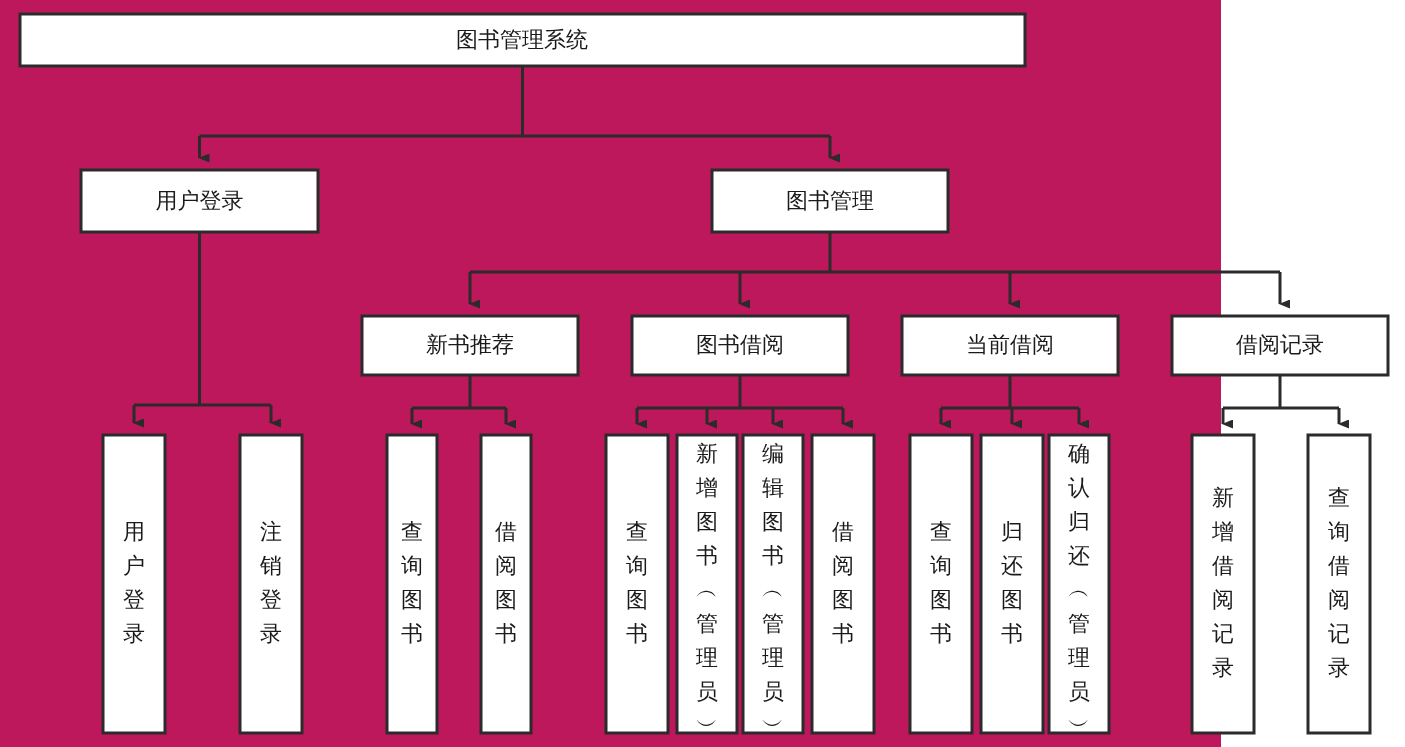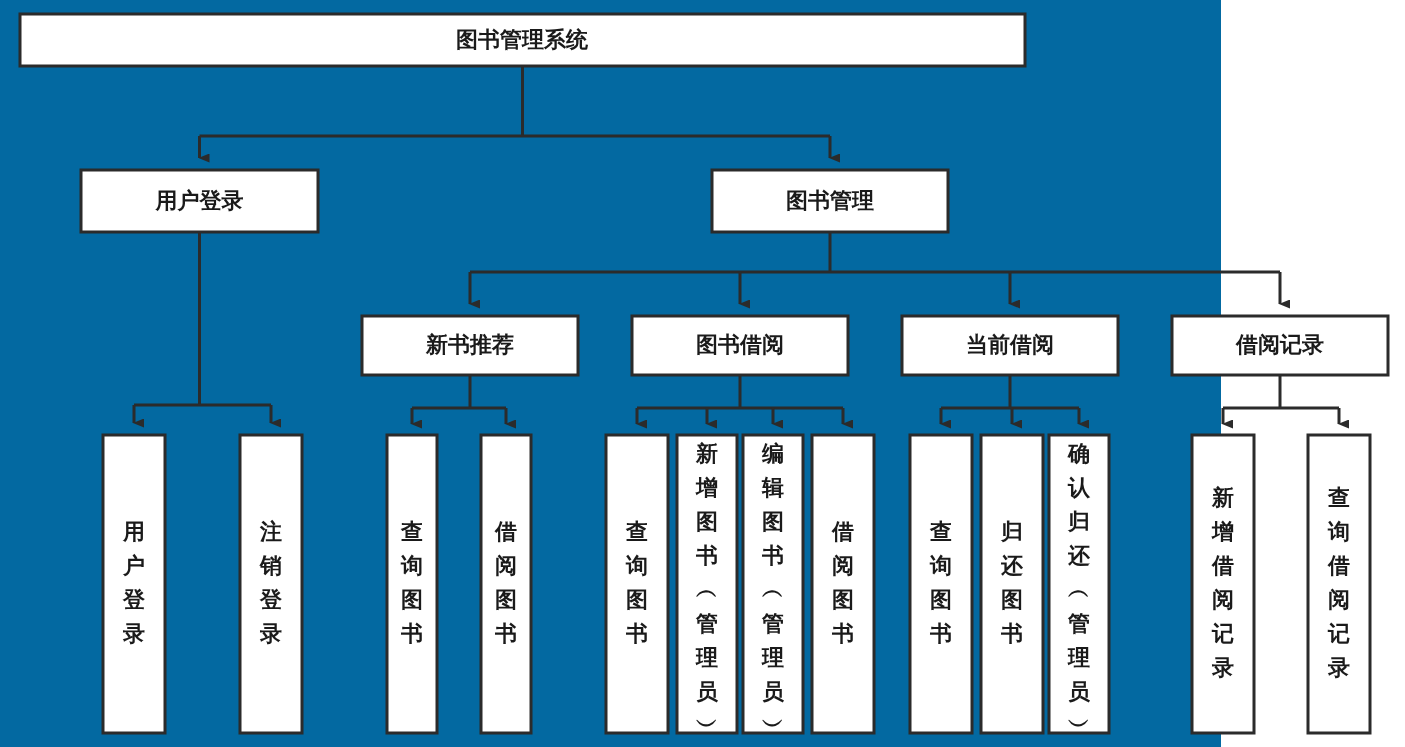--- a/index.html
+++ b/index.html
@@ -1,20 +1,20 @@
 <!DOCTYPE html>
 <html><head>
 <meta charset="utf-8">
 <style>
   html,body{margin:0;padding:0;background:#ffffff;}
   body{
     font-family:"Liberation Sans","DejaVu Sans",sans-serif;
     width:1405px;height:747px;overflow:hidden;
   }
-  #diagram-root{position:relative;width:1221px;height:747px;background:#0369a1;font-weight:bold;}
+  #diagram-root{position:relative;width:1221px;height:747px;background:#be185d;}
   svg#flow{position:absolute;left:0;top:0;width:1405px;height:747px;display:block;}
   .node-rect{fill:#ffffff;stroke:#2b2b2b;stroke-width:3;}
   .link-line{stroke:#2b2b2b;stroke-width:3;fill:none;stroke-linecap:butt;}
   .node-label{
     font-family:"Liberation Sans","DejaVu Sans",sans-serif;
     fill:#1a1a1a;
     dominant-baseline:middle;
     text-anchor:middle;
   }
   .label-h{font-size:22px;}

